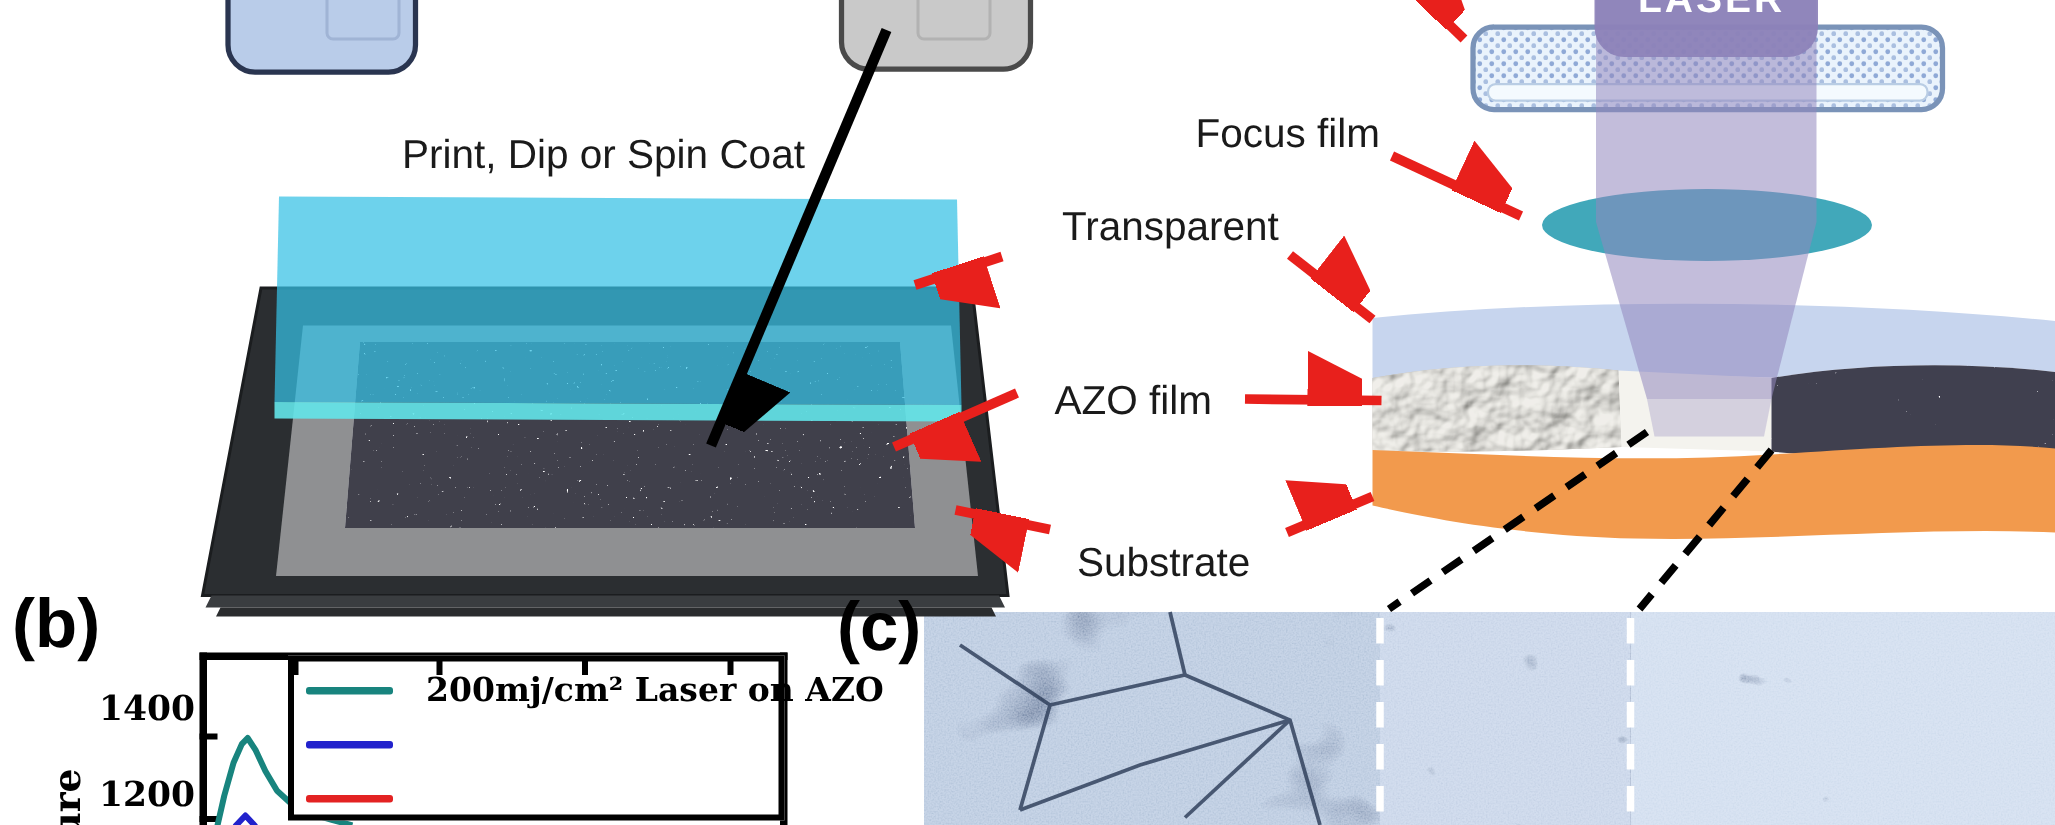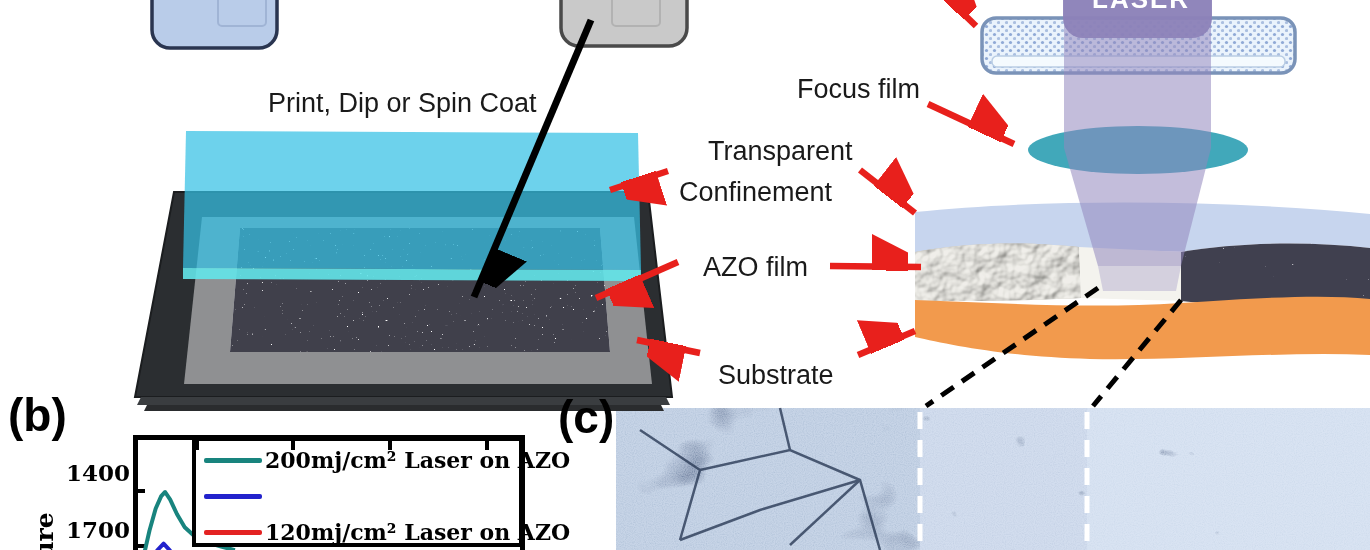--- a/index.html
+++ b/index.html
@@ -14,21 +14,21 @@
   .chart-frame{position:absolute;left:133px;top:435px;width:392px;height:115px;
                border-top:5px solid #000;border-left:5px solid #000;border-right:5px solid #000;
                box-sizing:border-box;background:transparent;}
   .ytick-lbl{position:absolute;width:58px;text-align:right;font-family:"DejaVu Serif",serif;
              font-weight:bold;font-size:23px;color:#000;margin-top:38px;}
   .ylabel{position:absolute;left:30px;top:692px;width:230px;transform:rotate(-90deg);
           transform-origin:0 0;font-family:"DejaVu Serif",serif;font-weight:bold;font-size:25px;color:#000;}
   .tickmark{position:absolute;background:#000;}
   .legend-box{position:absolute;left:192px;top:437px;width:331px;height:110px;
               border:4px solid #000;box-sizing:border-box;background:#fff;}
-  .legend-row{position:absolute;left:8px;height:34px;display:flex;align-items:center;gap:3px;}
+  .legend-row{position:absolute;left:8px;height:34px;display:flex;align-items:center;gap:22px;}
   .legend-line{width:58px;height:5px;border-radius:2px;flex:0 0 auto;}
   .legend-text{font-family:"DejaVu Serif",serif;font-weight:bold;font-size:22px;color:#000;white-space:nowrap;}
 </style>
 </head>
 <body>
 
 <div id="canvas">
 
 <svg class="layer" width="1370" height="550" viewBox="0 0 1370 550">
   <defs>
@@ -150,29 +150,28 @@
       <line x1="700" y1="353" x2="637" y2="340"></line>
       <line x1="858" y1="355" x2="915" y2="331"></line>
     </g>
   </g>
 </svg>
 
 <div class="lbl lbl-big" style="left:268px;top:88px;">Print, Dip or Spin Coat</div>
 <div class="laser-txt" style="left:1092px;top:-16px;">LASER</div>
 <div class="lbl lbl-big" style="left:797px;top:74px;">Focus film</div>
 <div class="lbl lbl-big" style="left:684px;top:136px;margin-left:24px;">Transparent</div>
-<div class="lbl lbl-big" style="left:679px;top:177px;">Confinement</div>
 <div class="lbl lbl-big" style="left:703px;top:252px;">AZO film</div>
 <div class="lbl lbl-big" style="left:718px;top:360px;">Substrate</div>
 <div class="lbl panel-lbl" style="left:8px;top:388px;">(b)</div>
 <div class="lbl panel-lbl" style="left:558px;top:390px;">(c)</div>
 
 <div class="ylabel">Temperature (K)</div>
 <div class="ytick-lbl" style="left:66px;top:421px;">1400</div>
-<div class="ytick-lbl" style="left:66px;top:478px;">1700</div>
+<div class="ytick-lbl" style="left:66px;top:478px;">1200</div>
 <div class="ytick-lbl" style="left:66px;top:533px;">1000</div>
 <div class="chart-frame"></div>
 <div class="tickmark" style="left:133px;top:489px;width:12px;height:4px;"></div>
 <div class="tickmark" style="left:133px;top:544px;width:12px;height:4px;"></div>
 
 <svg class="layer" id="curve-svg" width="1370" height="550" viewBox="0 0 1370 550" style="pointer-events:none;">
   <defs>
         <clipPath id="plotclip">
           <rect x="138" y="440" width="383" height="110"></rect>
         </clipPath>
@@ -187,21 +186,20 @@
 <div class="legend-box">
   <div class="legend-row" style="top:2px;">
     <span class="legend-line" style="background: rgb(24, 132, 126);"></span>
     <span class="legend-text">200mj/cm² Laser on AZO</span>
   </div>
   <div class="legend-row" style="top:38px;">
     <span class="legend-line" style="background: rgb(34, 34, 204);"></span>
   </div>
   <div class="legend-row" style="top:74px;">
     <span class="legend-line" style="background: rgb(227, 34, 34);"></span>
-    <span class="legend-text">120mj/cm² Laser on AZO</span>
   </div>
 </div>
 
 <div class="tickmark" style="left: 195px; top: 440px; width: 4px; height: 10px;"></div>
     <div class="tickmark" style="left: 291px; top: 440px; width: 4px; height: 10px;"></div>
     <div class="tickmark" style="left: 388px; top: 440px; width: 4px; height: 10px;"></div>
     <div class="tickmark" style="left: 485px; top: 440px; width: 4px; height: 10px;"></div>
 
 </div>
 

